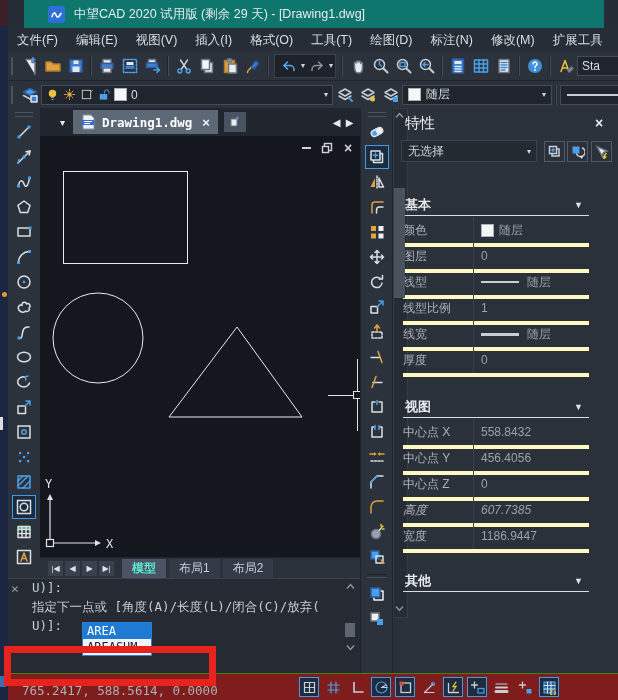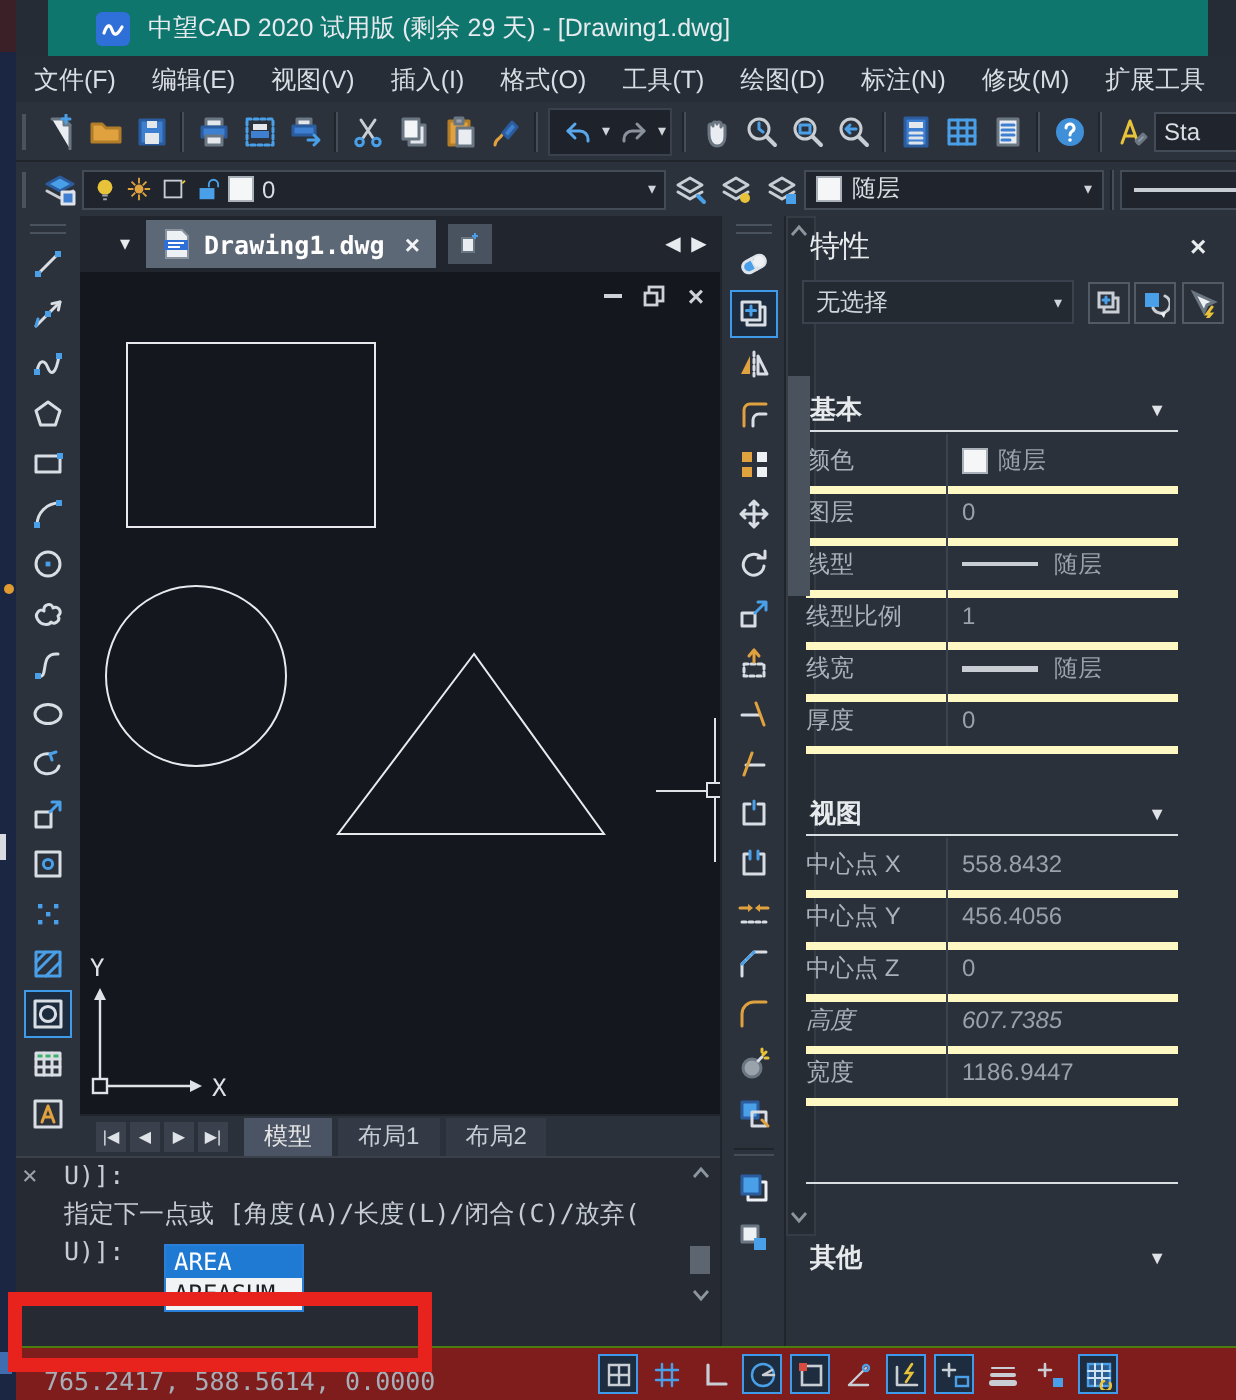--- a/index.html
+++ b/index.html
@@ -52,21 +52,21 @@
   #newtab{width:22px;height:20px;background:#49525f;margin-left:6px;display:flex;align-items:center;justify-content:center;}
   .tabnav{width:13px;height:16px;display:flex;align-items:center;justify-content:center;color:#e8ebee;font-size:10px;}
   
   #canvas{left:32px;top:136px;width:320px;height:421px;background:#14171d;overflow:hidden;}
   #mdi{right:6px;top:6px;display:flex;gap:9px;align-items:center;}
   .mdibtn{color:#ccd2d8;display:flex;align-items:center;justify-content:center;width:12px;height:12px;}
   
   #laytabs{left:32px;top:557px;width:320px;height:21px;background:#2b313b;display:flex;align-items:center;border-top:1px solid #20252c;}
   .navb{width:15px;height:15px;background:#3a414c;margin-left:2px;display:flex;align-items:center;justify-content:center;color:#dfe3e8;font-size:8px;}
   .ltab{height:19px;padding:0 10px;margin-left:3px;display:flex;align-items:center;font-size:12px;background:#333a45;color:#c6cdd5;}
-  .ltab.active{background:#4b5464;color:#e5e5e5;font-weight:normal;}
+  .ltab.active{background:#4b5464;color:#5eead4;font-weight:bold;}
   
   #cmd{left:0;top:578px;width:352px;height:95px;background:#262b33;border-top:1px solid #3a414b;font-family:"DejaVu Sans Mono",monospace;}
   #cmdclose{left:3px;top:2px;color:#9aa2ab;font-size:13px;}
   .cline{left:24px;font-size:12.5px;color:#c6ccd3;white-space:nowrap;}
   #popup{left:74px;top:43px;width:68px;border:1px solid #2a7fd9;background:#f2f3f4;z-index:30;}
   .prow{font-size:12px;font-family:"DejaVu Sans Mono",monospace;padding:1px 4px;color:#1d2126;}
   .prow.sel{background:#1f7ad4;color:#ffffff;}
   #cmdinput{left:0;top:75px;width:352px;height:20px;background:#2b313a;border-top:1px solid #3e454f;display:flex;align-items:center;margin-top:43px;}
   #cmdinput span{font-size:12.5px;color:#cdd3da;margin-left:22px;white-space:nowrap;}
   #cmdscroll{left:336px;top:4px;width:12px;height:70px;}
@@ -786,21 +786,21 @@
       <span class="plabel">高度</span>
         <span class="pdiv"></span>
       <span class="pval">607.7385</span>
     </div>
     <div class="prow2" style="top:415px;">
       <span class="plabel">宽度</span>
         <span class="pdiv"></span>
       <span class="pval">1186.9447</span>
     </div>
 
-    <div class="sechead" style="top:464px;margin-top:48px;">
+    <div class="sechead" style="top:464px;">
       <span class="t">其他</span>
       <span class="c">▼</span>
     </div>
     <div class="secline" style="top:483px;"></div>
 
     <div id="pscroll">
       <span class="scrarrow" style="top:1px;">
           <svg width="9" height="7" viewBox="0 0 9 7">
             <path d="M1 5.5 4.5 1.5 8 5.5" stroke="#8d959f" fill="none" stroke-width="1.4"></path>
           </svg>

